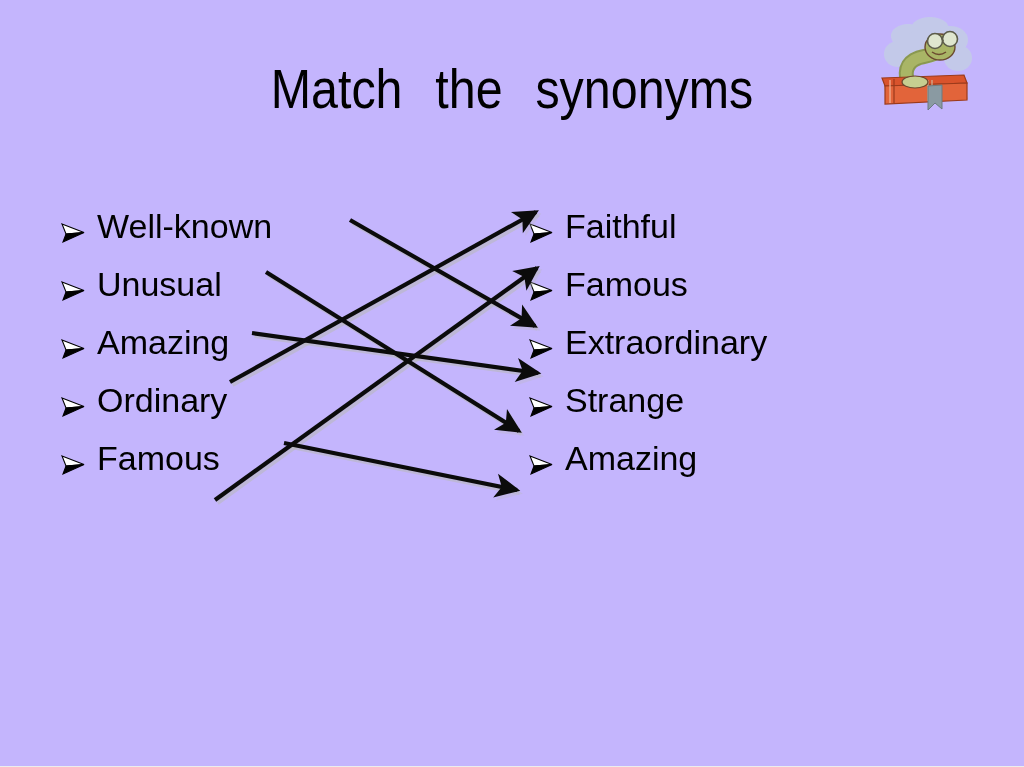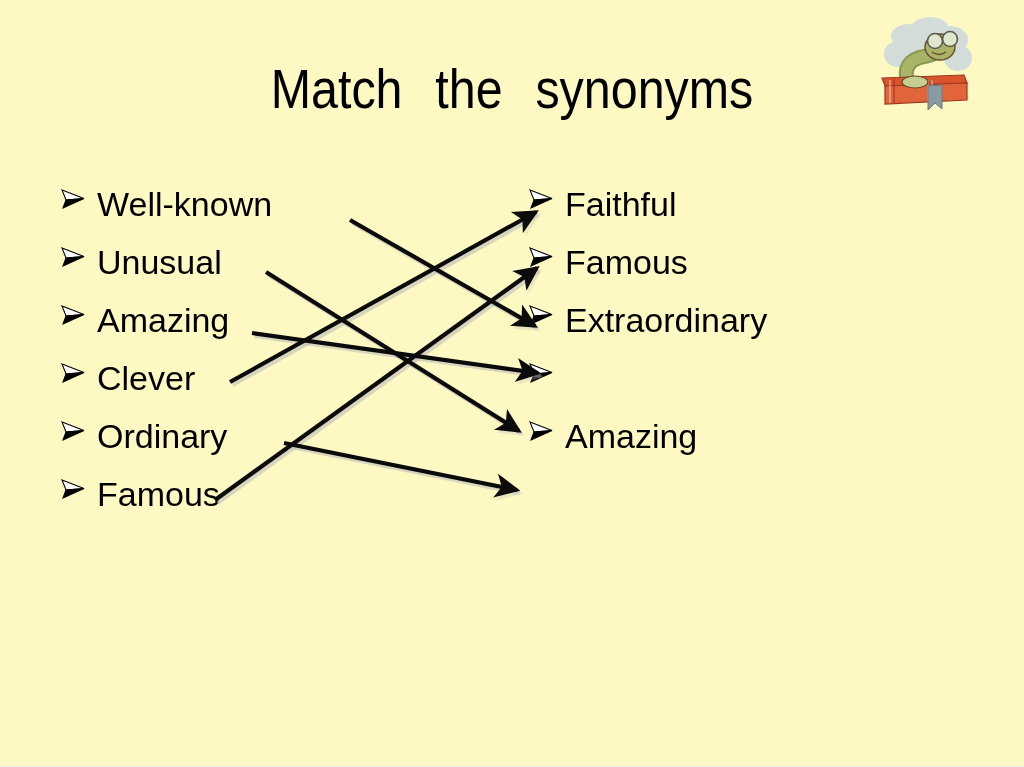--- a/index.html
+++ b/index.html
@@ -10,21 +10,21 @@
   }
   body {
     font-family: "Liberation Sans", sans-serif;
     -webkit-font-smoothing: antialiased;
   }
 
   .slide {
     position: relative;
     width: 1024px;
     height: 767px;
-    background: #fef9c3;
+    background: #c4b5fd;
     overflow: hidden;
     box-sizing: border-box;
     border-bottom: 1px solid #ededed;
   }
 
   
   .slide-title {
     position: absolute;
     left: 0;
     top: 58px;
@@ -56,21 +56,21 @@
   
   .col {
     position: absolute;
     top: 186px;
   }
   .col-left  { left: 60px;  width: 330px; }
   .col-right { left: 528px; width: 420px; }
 
   .word-row {
     display: flex;
-    align-items: flex-start;
+    align-items: flex-end;
     height: 58px;
     white-space: nowrap;
   }
   .bullet {
     flex: 0 0 auto;
     width: 28px;
     height: 24px;
     margin-right: 9px;
     position: relative;
     top: 1px;
@@ -183,29 +183,20 @@
       </span>
       <span class="word-label">Amazing</span>
     </div>
     <div class="word-row">
       <span class="bullet">
         <svg viewBox="0 0 28 24" xmlns="http://www.w3.org/2000/svg">
           <path d="M2 3 L24 11.5 L6 13 Z" fill="#ffffff" stroke="#000000" stroke-width="1.1"></path>
           <path d="M6 13 L24 11.5 L3 21 Z" fill="#000000" stroke="#000000" stroke-width="1.1"></path>
         </svg>
       </span>
-      <span class="word-label">Clever</span>
-    </div>
-    <div class="word-row">
-      <span class="bullet">
-        <svg viewBox="0 0 28 24" xmlns="http://www.w3.org/2000/svg">
-          <path d="M2 3 L24 11.5 L6 13 Z" fill="#ffffff" stroke="#000000" stroke-width="1.1"></path>
-          <path d="M6 13 L24 11.5 L3 21 Z" fill="#000000" stroke="#000000" stroke-width="1.1"></path>
-        </svg>
-      </span>
       <span class="word-label">Ordinary</span>
     </div>
     <div class="word-row">
       <span class="bullet">
         <svg viewBox="0 0 28 24" xmlns="http://www.w3.org/2000/svg">
           <path d="M2 3 L24 11.5 L6 13 Z" fill="#ffffff" stroke="#000000" stroke-width="1.1"></path>
           <path d="M6 13 L24 11.5 L3 21 Z" fill="#000000" stroke="#000000" stroke-width="1.1"></path>
         </svg>
       </span>
       <span class="word-label">Famous</span>
@@ -240,20 +231,21 @@
       </span>
       <span class="word-label">Extraordinary</span>
     </div>
     <div class="word-row">
       <span class="bullet">
         <svg viewBox="0 0 28 24" xmlns="http://www.w3.org/2000/svg">
           <path d="M2 3 L24 11.5 L6 13 Z" fill="#ffffff" stroke="#000000" stroke-width="1.1"></path>
           <path d="M6 13 L24 11.5 L3 21 Z" fill="#000000" stroke="#000000" stroke-width="1.1"></path>
         </svg>
       </span>
+      <span class="word-label">Strange</span>
     </div>
     <div class="word-row">
       <span class="bullet">
         <svg viewBox="0 0 28 24" xmlns="http://www.w3.org/2000/svg">
           <path d="M2 3 L24 11.5 L6 13 Z" fill="#ffffff" stroke="#000000" stroke-width="1.1"></path>
           <path d="M6 13 L24 11.5 L3 21 Z" fill="#000000" stroke="#000000" stroke-width="1.1"></path>
         </svg>
       </span>
       <span class="word-label">Amazing</span>
     </div>

